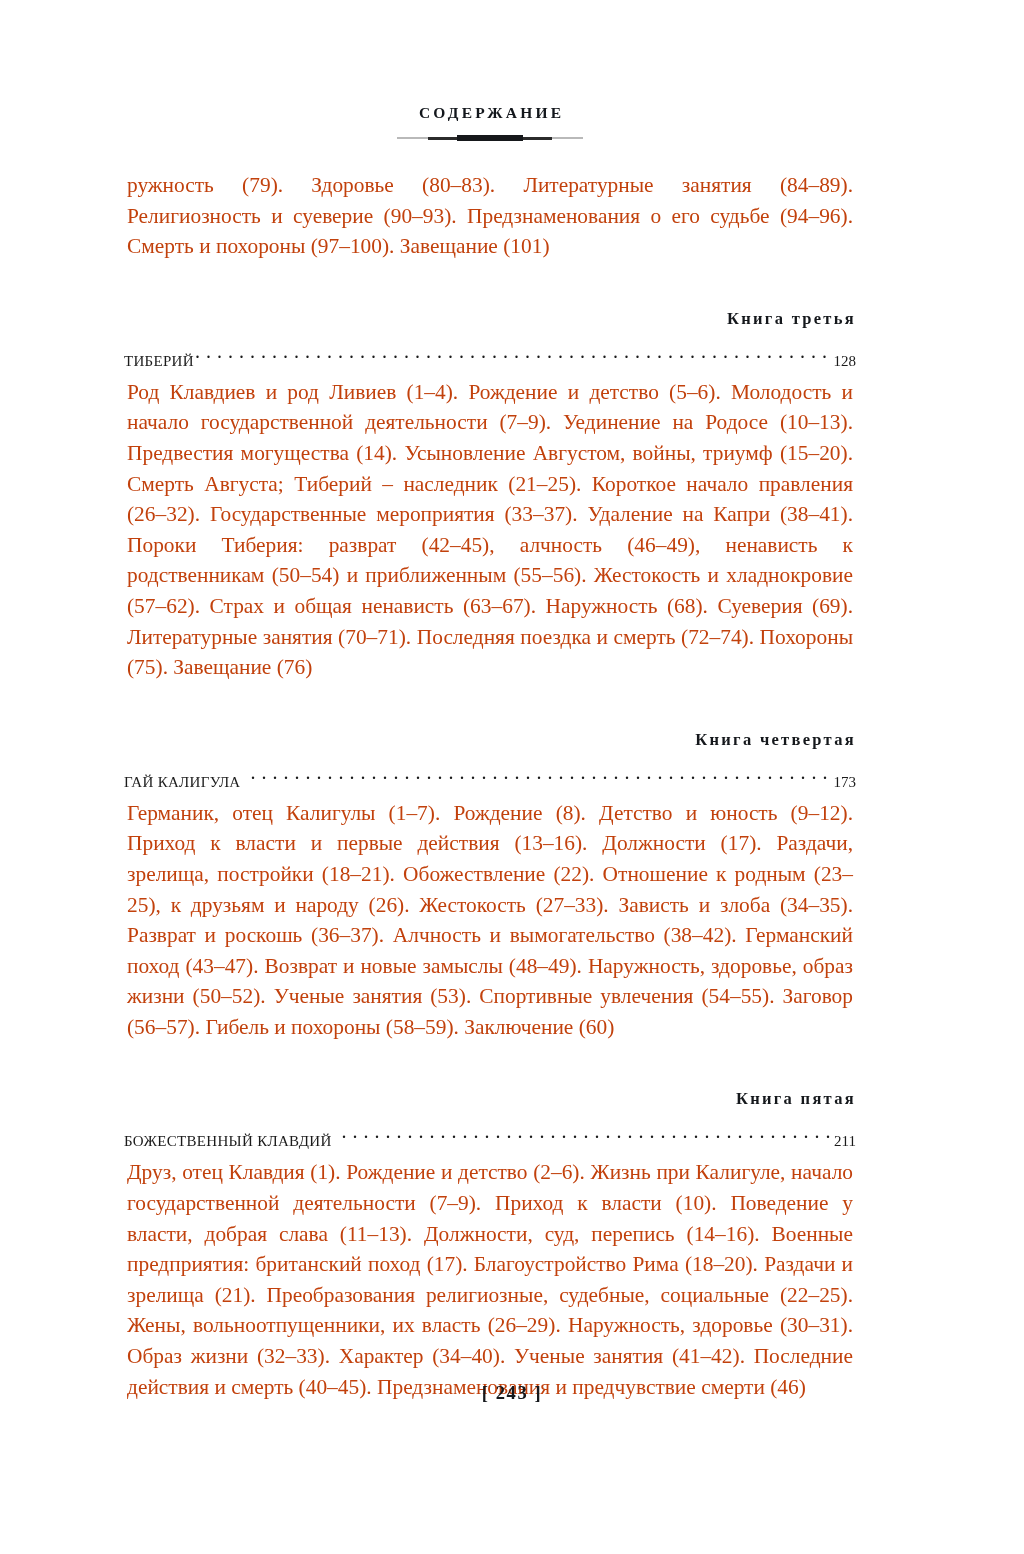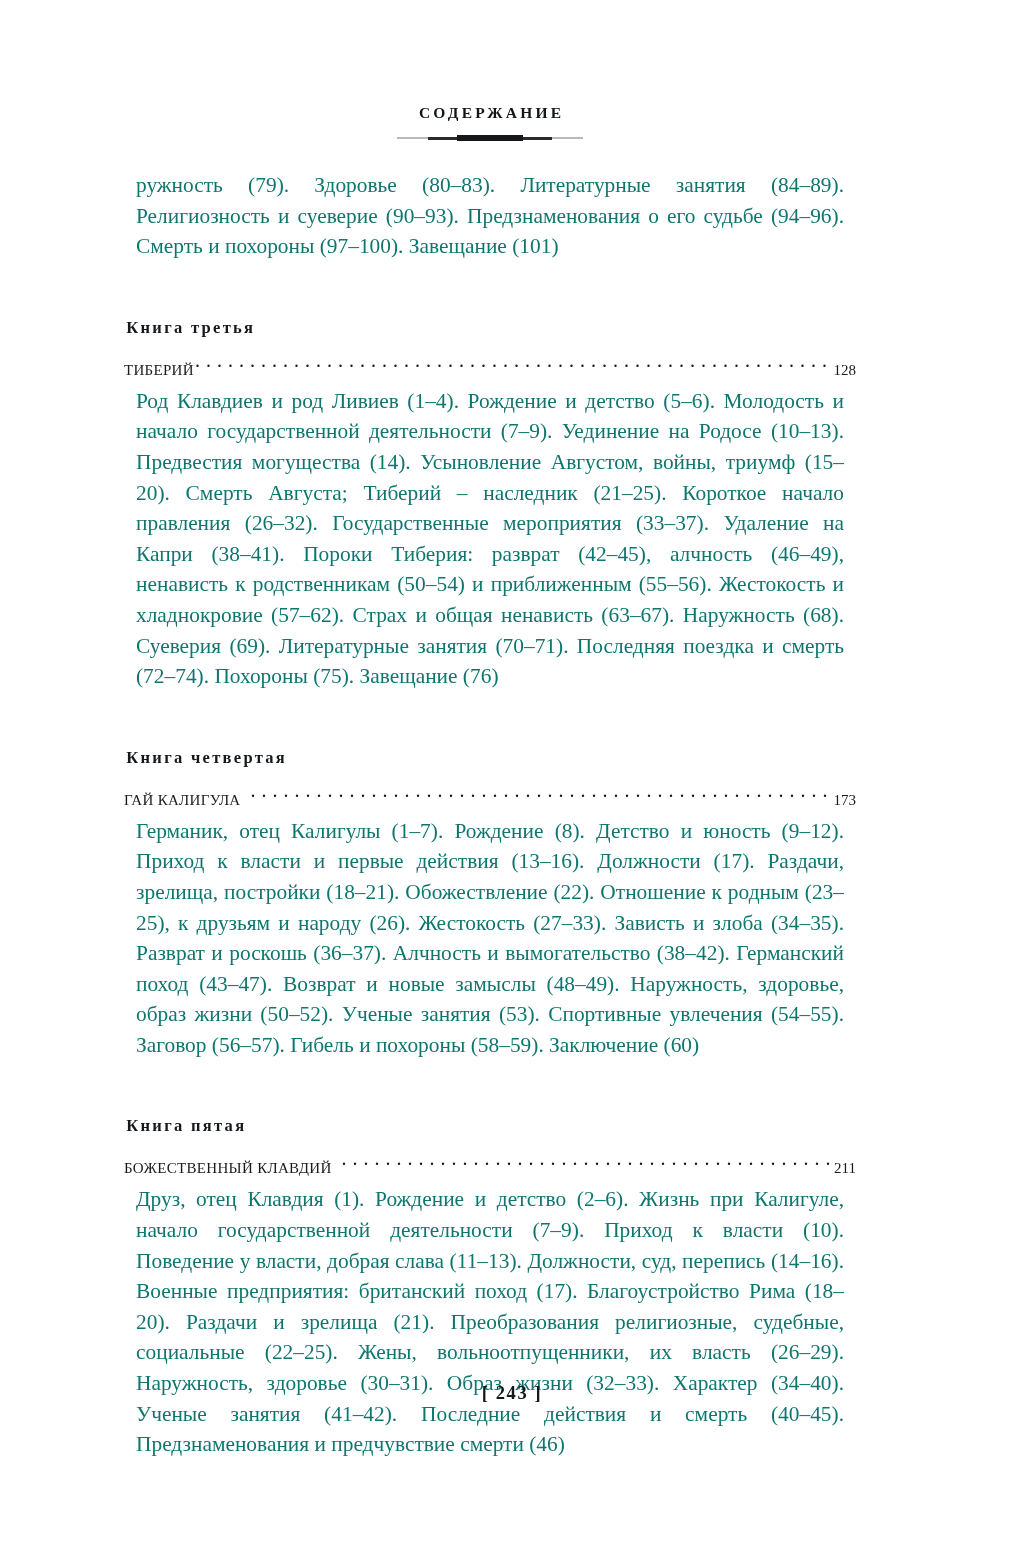--- a/index.html
+++ b/index.html
@@ -71,32 +71,32 @@
     height: 6px;
     background: #16181b;
   }
 
   
   .desc {
     font-size: 21.4px;
     line-height: 30.6px;
     text-align: justify;
     text-justify: inter-word;
-    margin: 12px;
-    color: #0f766e;
+    margin: 3px;
+    color: #c2410c;
     hyphens: manual;
   }
 
   .lead-desc {
     margin-top: 28px;
   }
 
   
   .book-heading {
-    text-align: left;
+    text-align: right;
     font-size: 16.5px;
     font-weight: 700;
     letter-spacing: 2.3px;
     color: #15181c;
     text-indent: 2.3px;
   }
 
   .sec-gap-before-heading { height: 44px; }
   .sec-gap-after-heading  { height: 17px; }
 

